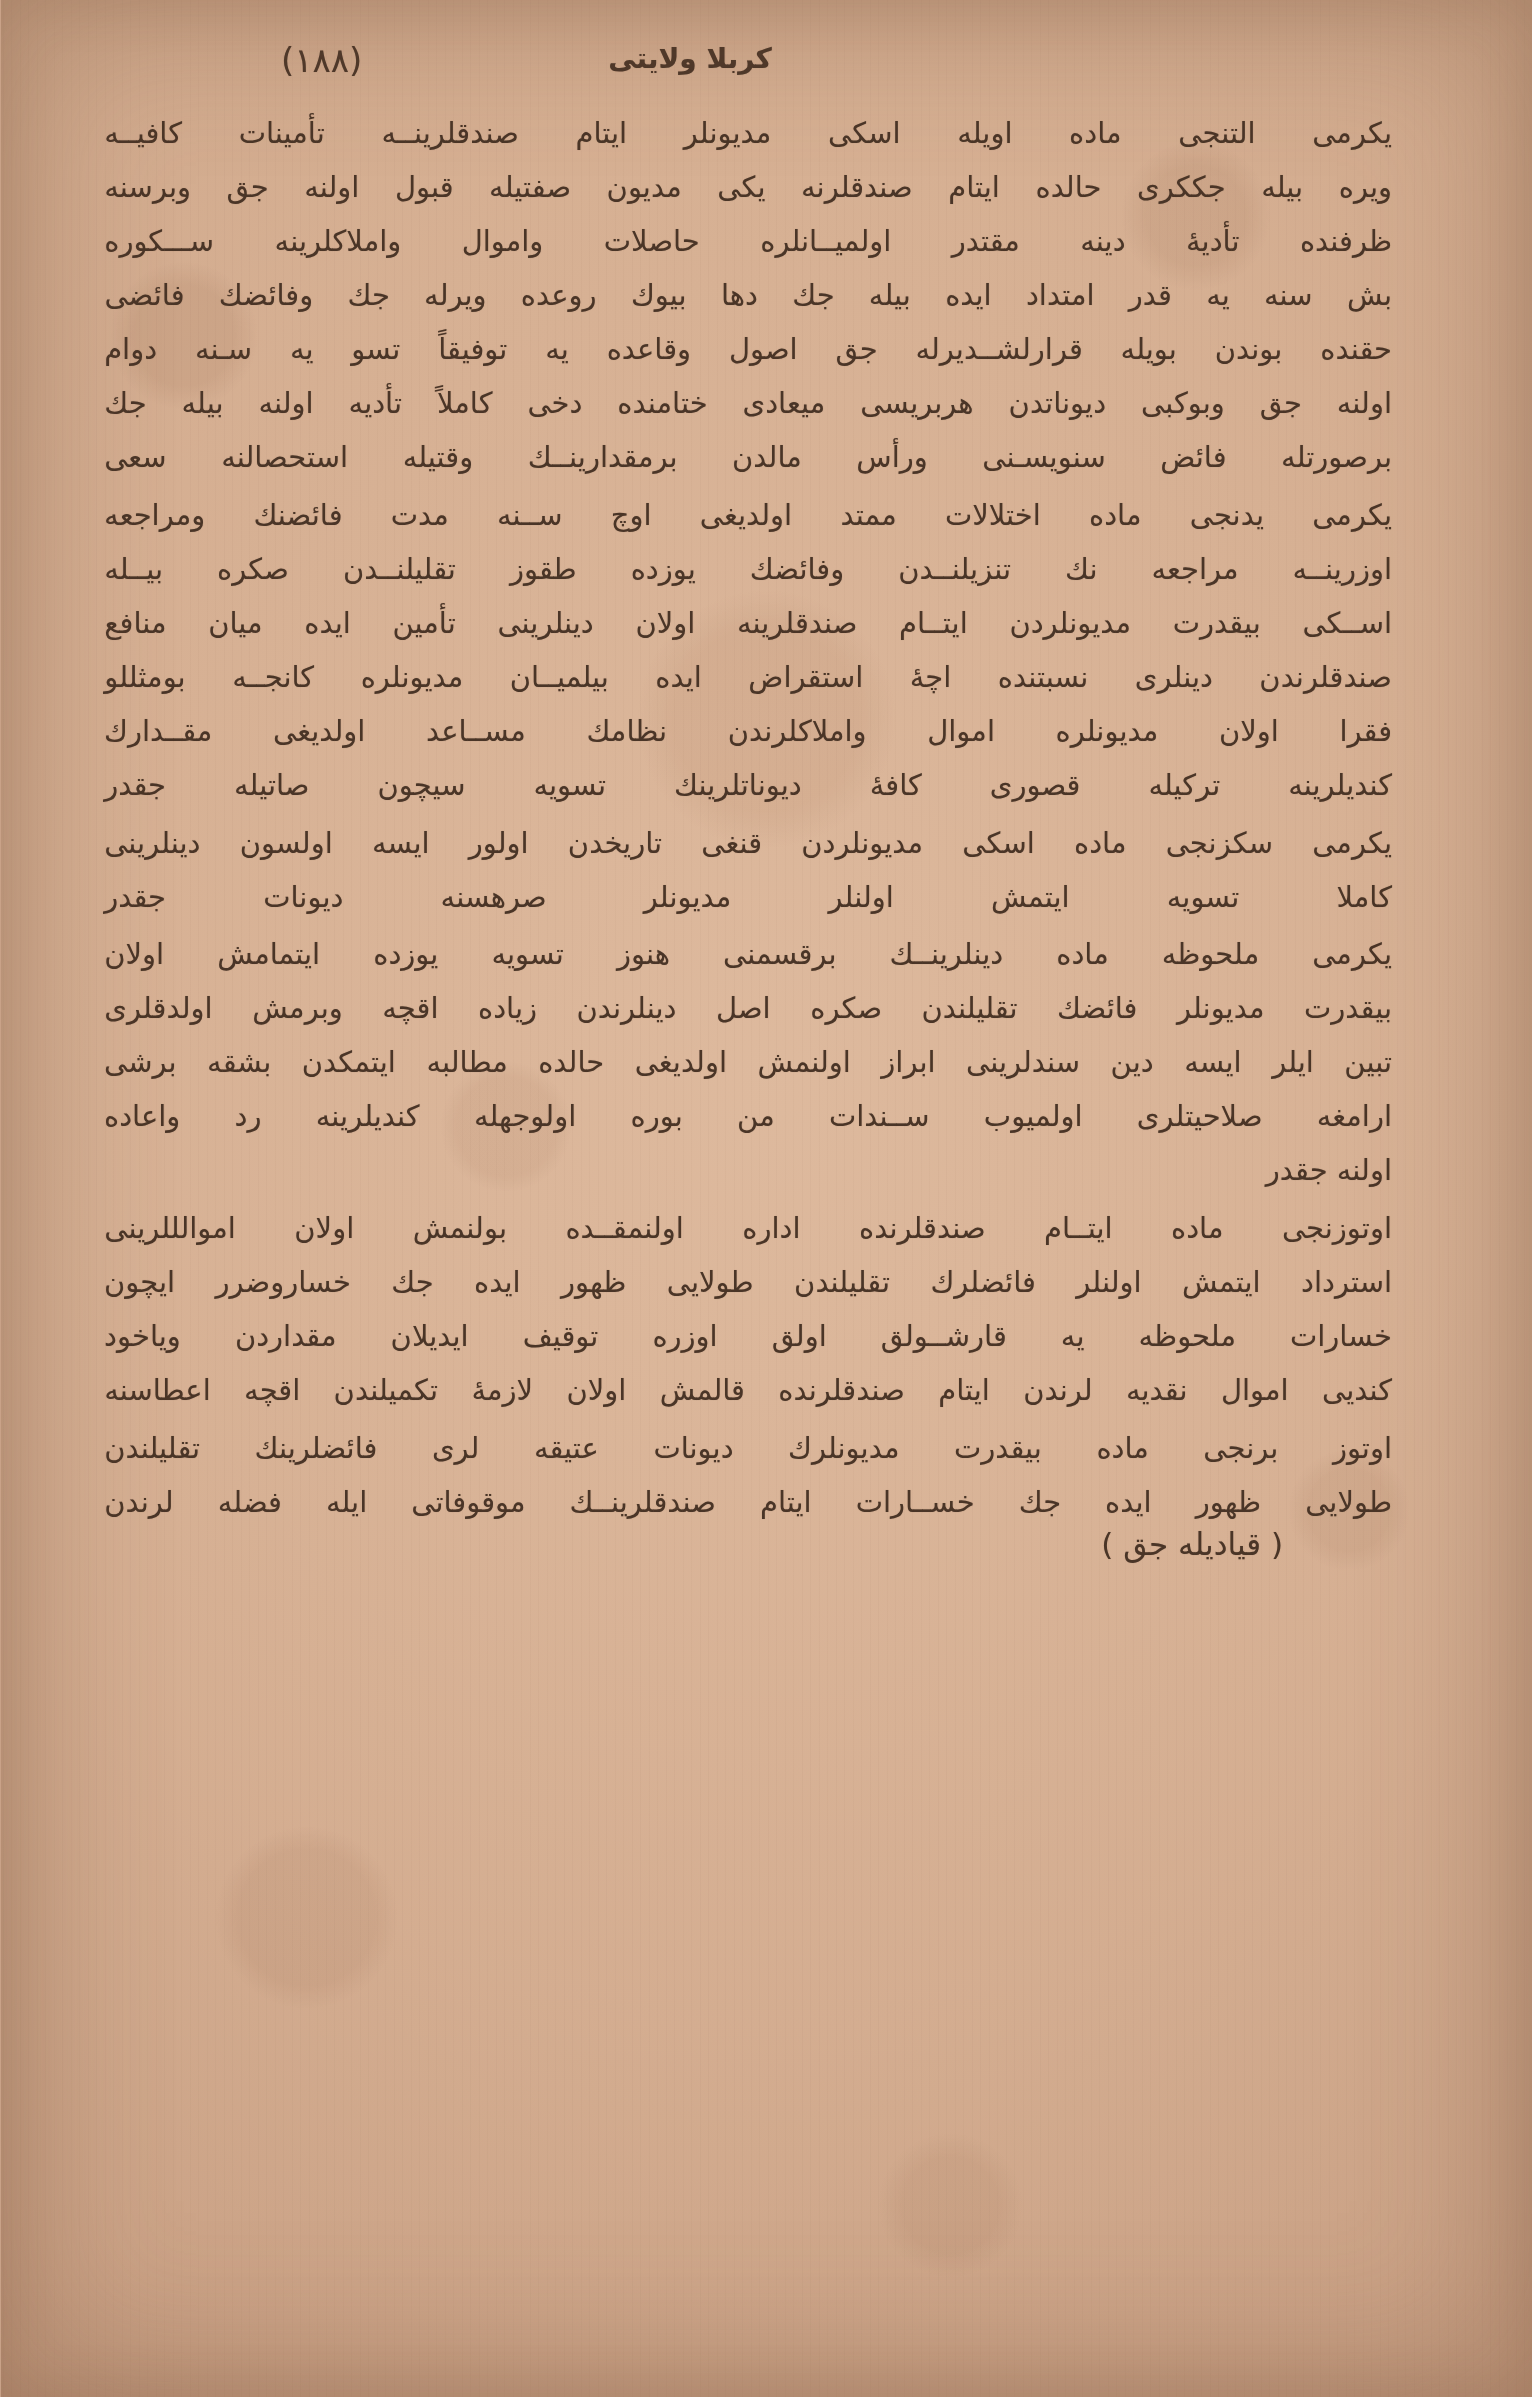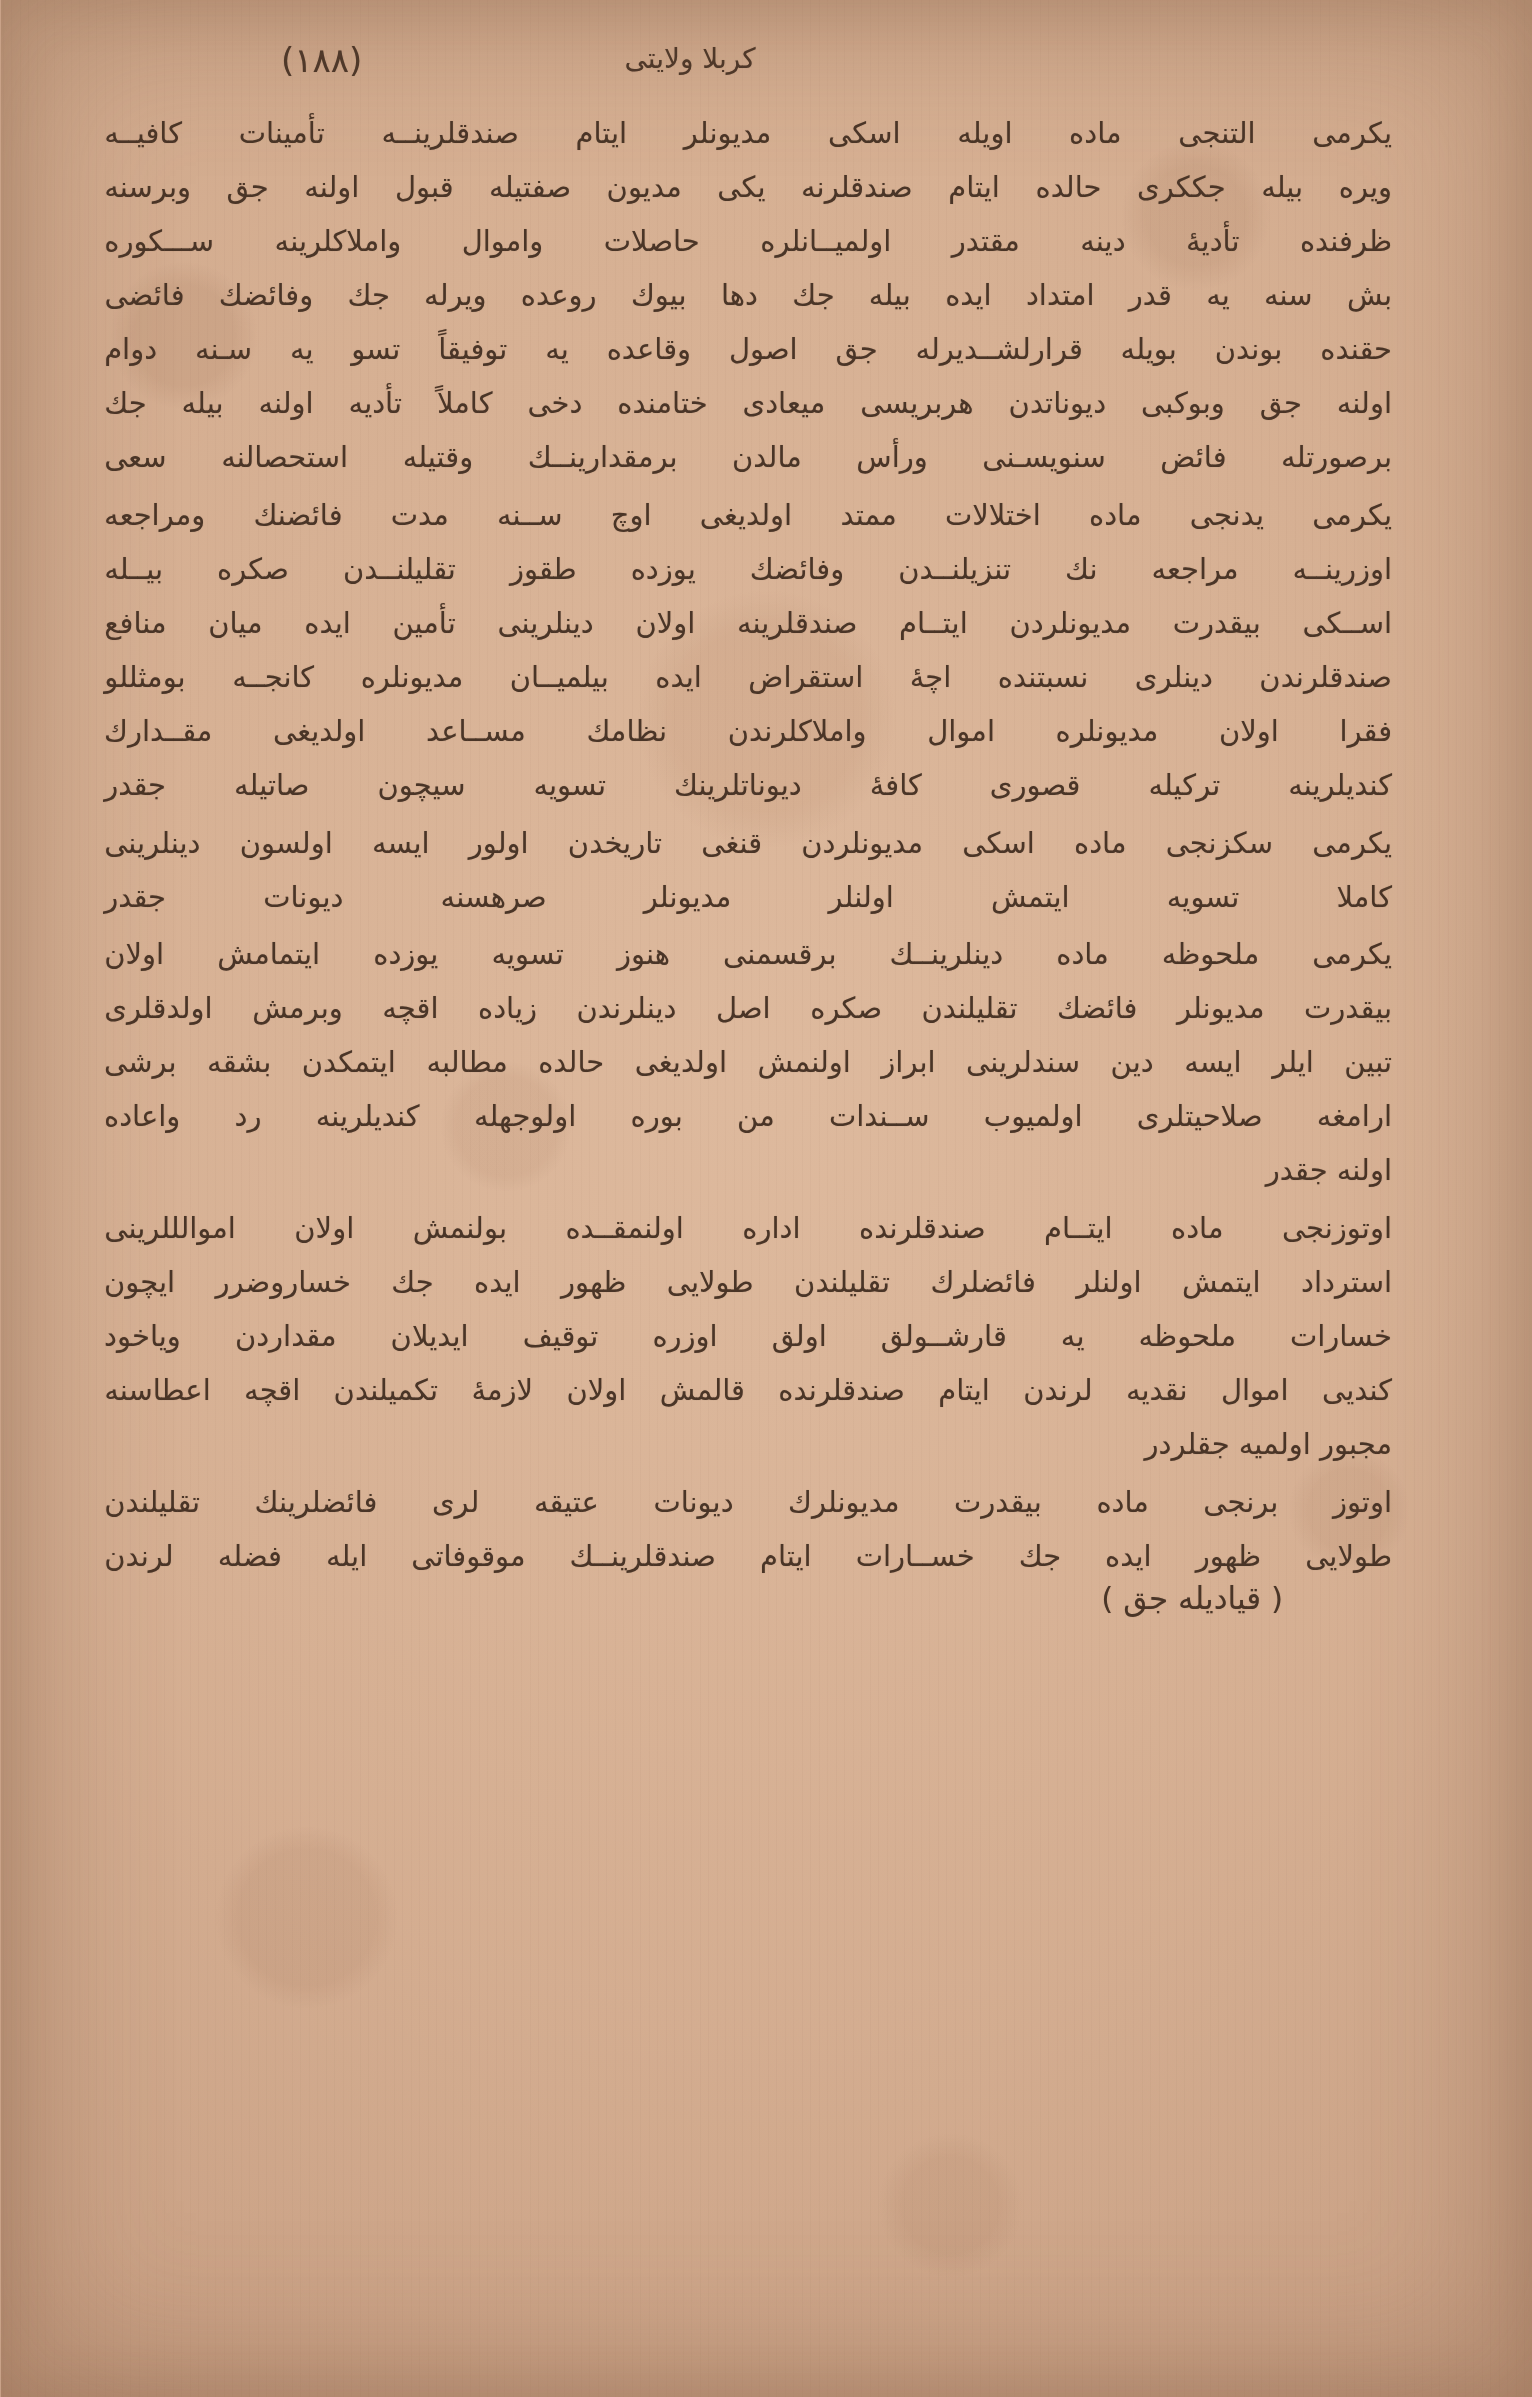--- a/index.html
+++ b/index.html
@@ -75,20 +75,21 @@
   .hdr-title{
     position:absolute;
     left:0;right:0;
     top:5.6px;
     text-align:center;
     font-family:"DejaVu Sans","Liberation Sans",sans-serif;
     font-size:28px;
     color:#4b3628;
     letter-spacing:0;
     transform:translateX(-58px);
+    font-weight:bold;
   }
   .hdr-page{
     position:absolute;
     left:177px;
     top:4px;
     font-size:34px;
     color:#4b3628;
     direction:rtl;
   }
 
@@ -667,21 +668,20 @@
           <span class="w">اولان</span>
           <span class="gap"></span>
           <span class="w">لازمهٔ</span>
           <span class="gap"></span>
           <span class="w">تكميلندن</span>
           <span class="gap"></span>
           <span class="w">اقچه</span>
           <span class="gap"></span>
           <span class="w">اعطاسنه</span>
         </div>
-      <div class="ln short">مجبور اولميه جقلردر</div>
     </div>
 
     <div class="para">
       <div class="ln stretch">
           <span class="w">اوتوز</span>
           <span class="gap"></span>
           <span class="w">برنجى</span>
           <span class="gap"></span>
           <span class="w">ماده</span>
           <span class="gap"></span>

